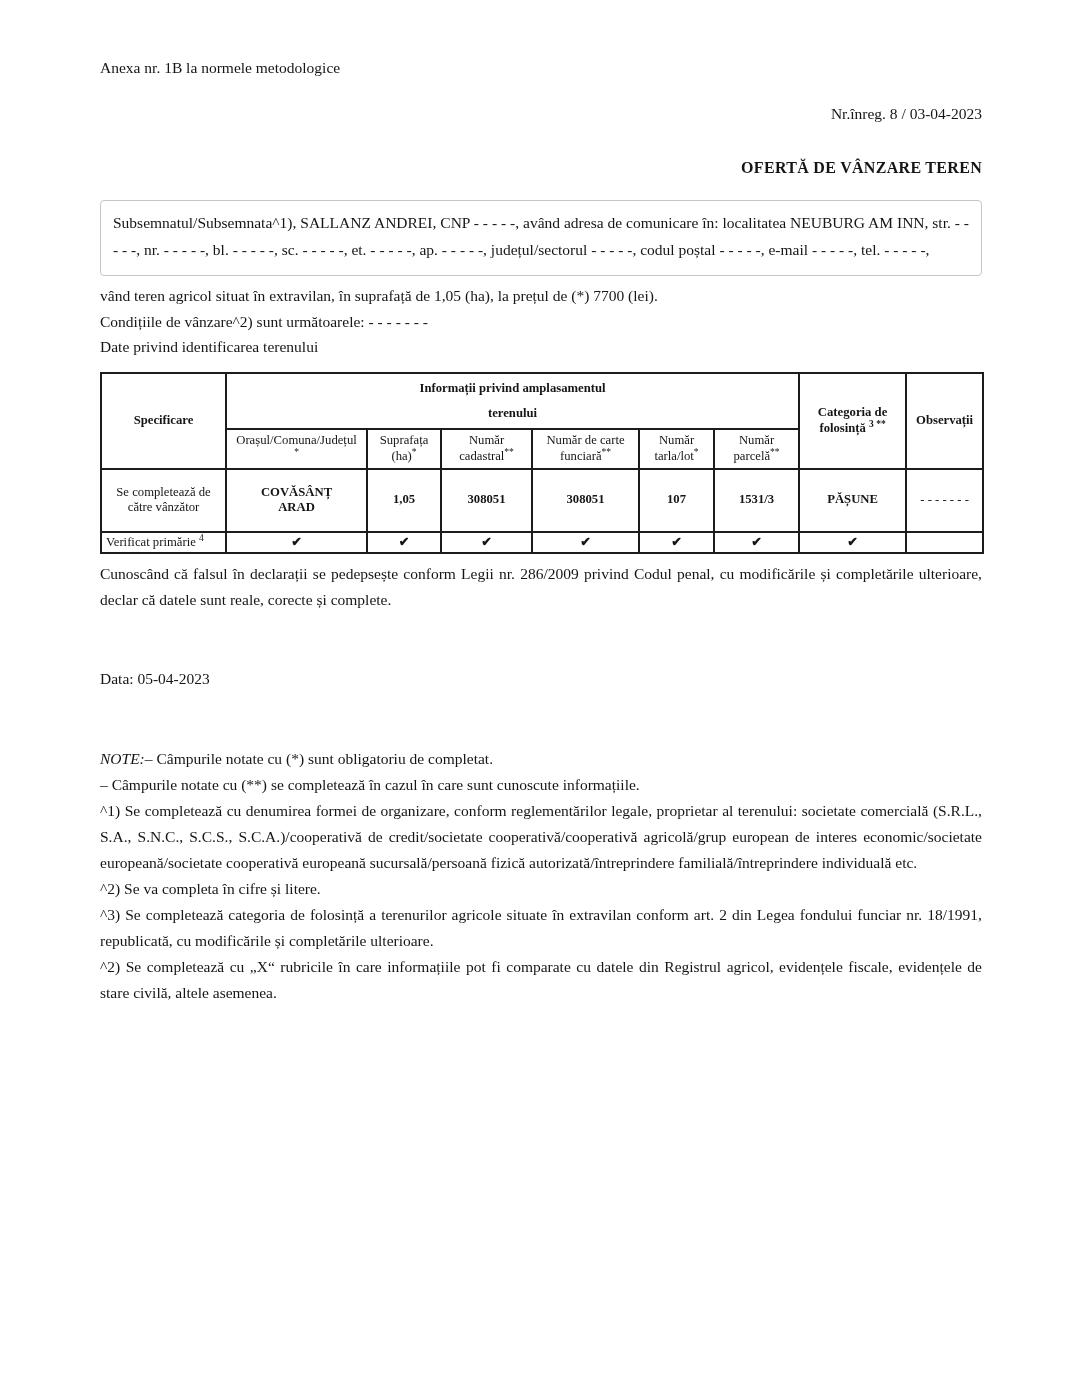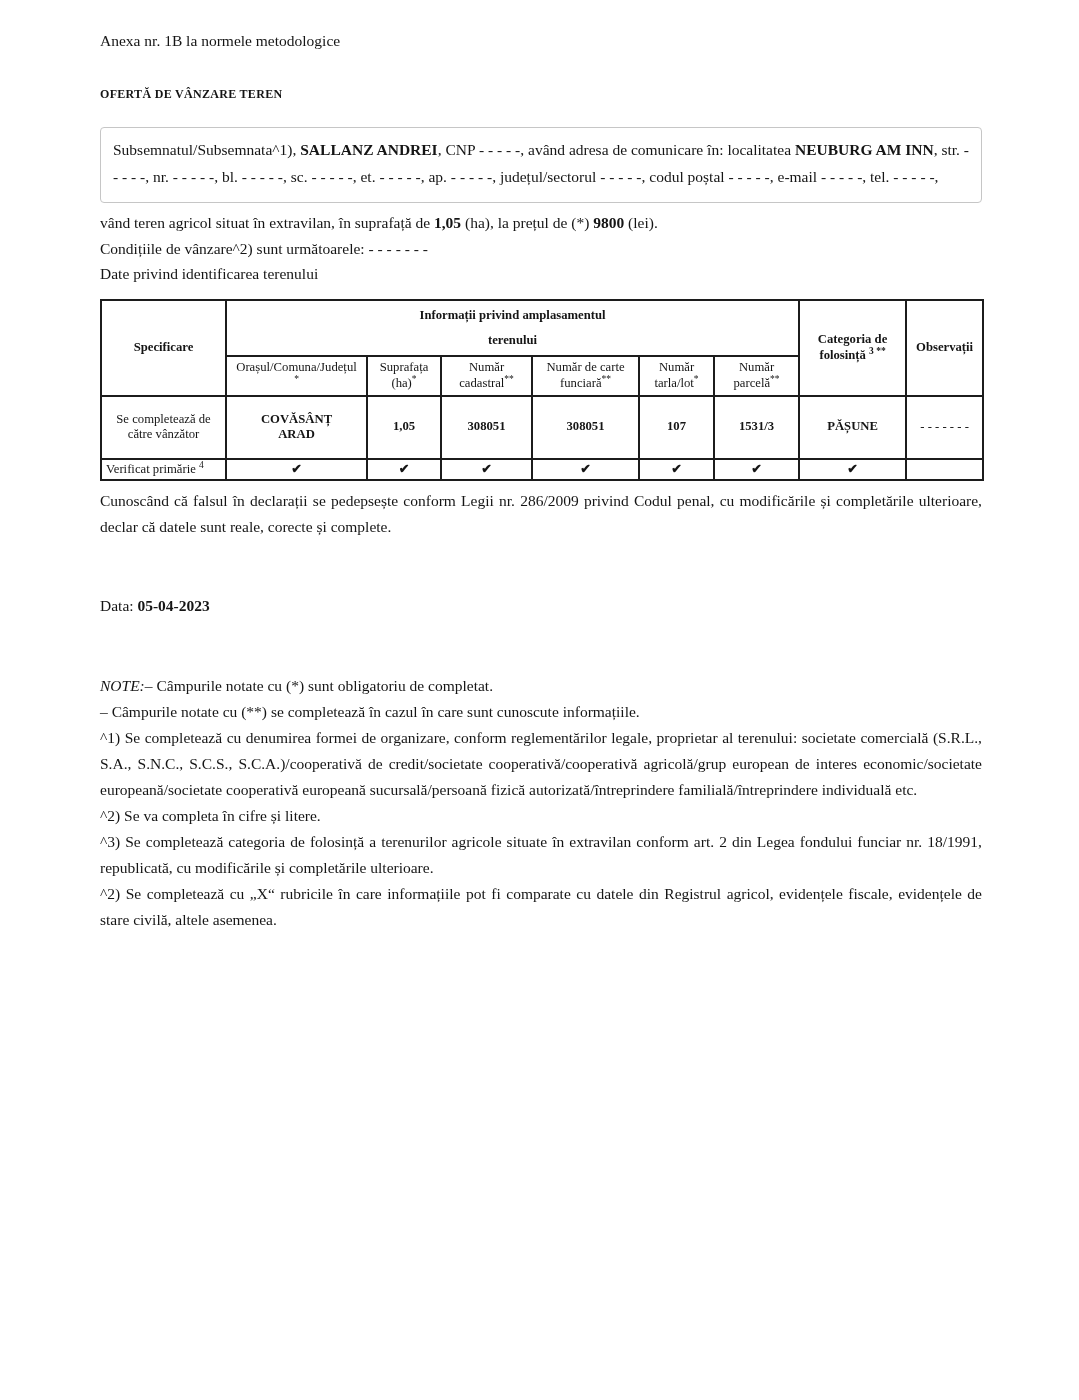--- a/index.html
+++ b/index.html
@@ -7,43 +7,43 @@
   body {
     width: 1079px; height: 1400px;
     background: #ffffff;
     color: #151515;
     font-family: "Liberation Serif", serif;
     overflow: hidden;
   }
   .content {
     width: 882px;
     margin-left: 100px;
-    padding-top: 31px;
+    padding-top: 58px;
     font-size: 15.5px;
     line-height: 19px;
   }
   .annex { text-align: left; }
   .regno { text-align: right; margin-top: 27px; }
   .title {
-    text-align: left;
+    text-align: right;
     font-weight: bold;
-    font-size: 12px;
+    font-size: 16px;
     letter-spacing: 0.3px;
     margin: 35px 0 0 0;
   }
   .intro-box {
     margin-top: 23px;
     border: 1px solid #c6c6c6;
     border-radius: 4px;
     padding: 9px 12px 12px 12px;
     line-height: 26.5px;
     text-align: justify;
   }
   .body-lines { margin-top: 7px; line-height: 25.5px; }
-  b.inline { font-weight: bold; }
+  b.inline { font-weight: normal; }
 
   table.land {
     border-collapse: collapse;
     table-layout: fixed;
     width: 882px;
     margin-top: 12px;
   }
   table.land td {
     border: 2px solid #1c1c1c;
     text-align: center;
@@ -79,27 +79,28 @@
   .just { text-align: justify; }
   .note-label { font-weight: normal; font-style: italic; }
 </style>
 </head>
 <body>
 
 <div class="content">
 
   <div class="annex">Anexa nr. 1B la normele metodologice</div>
 
+  <div class="regno">Nr.înreg. 8 / 03-04-2023</div>
 
   <div class="title">OFERTĂ DE VÂNZARE TEREN</div>
 
   <div class="intro-box"><span>Subsemnatul/Subsemnata^1), </span><b class="inline">SALLANZ ANDREI</b><span>, CNP - - - - -, având adresa de comunicare în: localitatea </span><b class="inline">NEUBURG AM INN</b><span>, str. - - - - -, nr. - - - - -, bl. - - - - -, sc. - - - - -, et. - - - - -, ap. - - - - -, județul/sectorul - - - - -, codul poștal - - - - -, e-mail - - - - -, tel. - - - - -,</span></div>
 
   <div class="body-lines">
-    <div><span>vând teren agricol situat în extravilan, în suprafață de </span><b class="inline">1,05</b><span> (ha), la prețul de (*) </span><b class="inline">9800</b><span> (lei).</span></div>
+    <div><span>vând teren agricol situat în extravilan, în suprafață de </span><b class="inline">1,05</b><span> (ha), la prețul de (*) </span><b class="inline">7700</b><span> (lei).</span></div>
     <div>Condițiile de vânzare^2) sunt următoarele: - - - - - - -</div>
     <div>Date privind identificarea terenului</div>
   </div>
 
   <table class="land">
     <colgroup>
       <col style="width:125px">
         <col style="width:141px">
         <col style="width:74px">
         <col style="width:91px">

